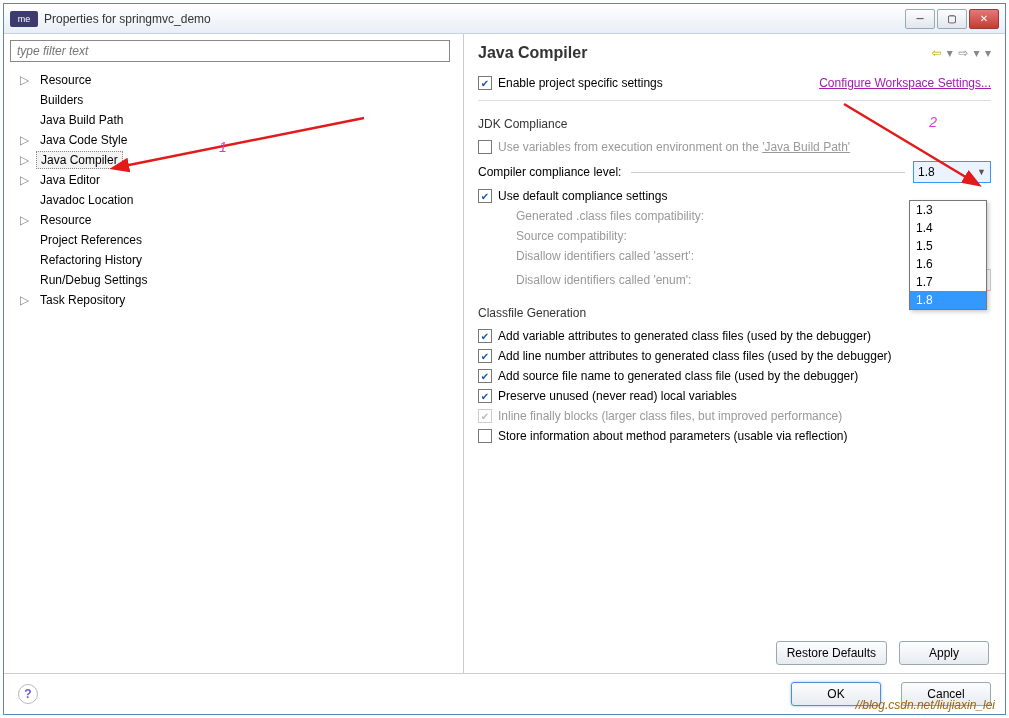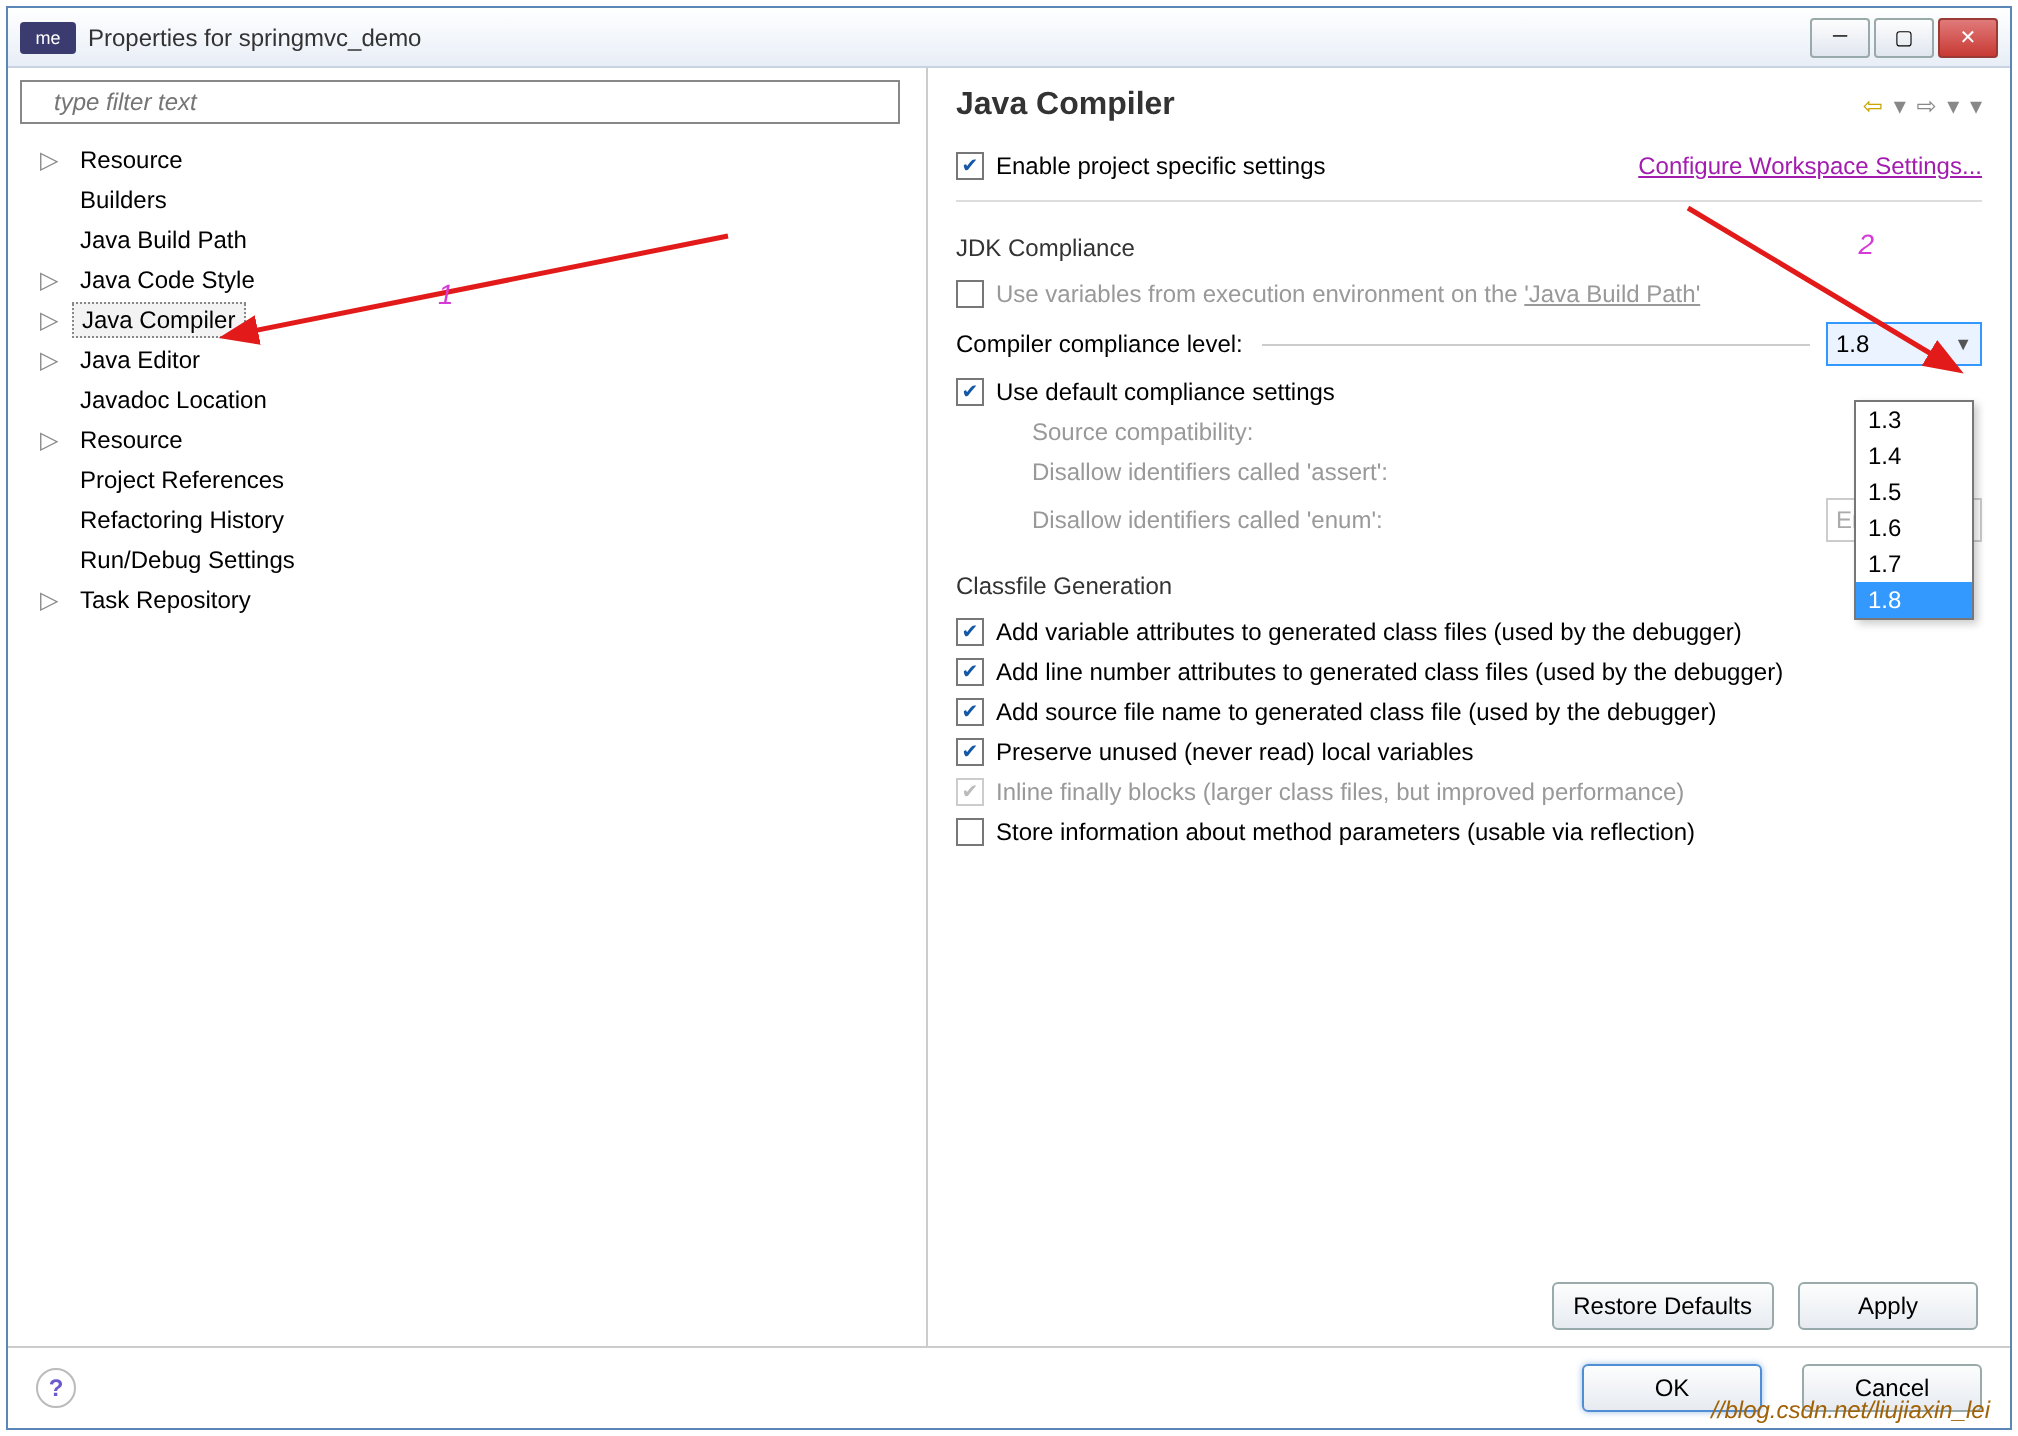--- a/index.html
+++ b/index.html
@@ -5,21 +5,21 @@
   *{box-sizing:border-box;margin:0;padding:0;font-family:"Segoe UI",Tahoma,sans-serif;font-size:12px;user-select:none}
   body{background:#fff;width:1009px;height:718px;overflow:hidden}
   .window{width:1003px;height:712px;border:1px solid #5b87b8;display:flex;flex-direction:column;background:#fff;margin:3px}
   .titlebar{height:30px;background:linear-gradient(#fff,#e8eef7);display:flex;align-items:center;padding:0 6px;border-bottom:1px solid #c8d2e0}
   .title-icon{width:28px;height:16px;background:#3b3b70;color:#fff;display:inline-flex;align-items:center;justify-content:center;font-size:9px;border-radius:2px;margin-right:6px}
   .title-text{flex:1;color:#333}
   .winbtn{width:30px;height:20px;border:1px solid #9aa;background:linear-gradient(#fdfdfd,#e1e6ef);display:flex;align-items:center;justify-content:center;margin-left:2px;border-radius:2px;font-family:sans-serif;font-size:10px}
   .winbtn.close{background:linear-gradient(#e07a7a,#c83a34);color:#fff;border-color:#9a3a34}
   .body{flex:1;display:flex;min-height:0}
   .leftpane{width:460px;border-right:1px solid #ccc;display:flex;flex-direction:column;padding:6px 6px 0 6px}
-  .filter{width:440px;height:22px;border:1px solid #888;padding:2px 16px;color:#777;font-style:italic;margin-bottom:6px}
+  .filter{width:440px;height:22px;border:1px solid #888;padding:2px 6px;color:#777;font-style:italic;margin-bottom:6px}
   .tree{flex:1;overflow:auto;padding:2px 0 0 10px}
   .tree .item{display:flex;align-items:center;height:20px;cursor:default}
   .tree .tw{width:12px;height:12px;display:inline-block;margin-right:4px;color:#888;line-height:12px}
   .tree .lbl{padding:1px 4px;white-space:nowrap}
   .tree .selected .lbl{border:1px dotted #888;background:#f3f3f3}
   .rightpane{flex:1;display:flex;flex-direction:column;padding:10px 14px 0 14px;position:relative;min-width:0}
   .rhead{display:flex;align-items:center;margin-bottom:14px}
   .rhead h2{font-size:16px;font-weight:600;flex:1;color:#333}
   .navicons span{margin-left:2px;color:#888}
   .navicons .ylw{color:#c9a300}
@@ -27,21 +27,21 @@
   .link{color:#a21caf;text-decoration:underline;cursor:pointer}
   .cb{width:14px;height:14px;border:1px solid #777;display:inline-flex;align-items:center;justify-content:center;margin-right:6px;background:#fff;font-size:10px;color:#1658a5}
   .cb.checked::before{content:"✔"}
   .fieldset-label{color:#333;margin:8px 0 6px 0}
   .indent{margin-left:18px}
   .dim{color:#999}
   .combo{height:22px;border:1px solid #888;background:#fff;display:inline-flex;align-items:center;padding:0 4px;min-width:78px;justify-content:space-between}
   .combo .arrow{font-size:9px;color:#555;margin-left:6px}
   .combo.blue{border:1px solid #3399ff;background:#eaf3ff}
   .linefill{border-top:1px solid #ccc;flex:1;margin:0 8px;margin-left:10px}
-  .dropdown{position:absolute;top:166px;right:18px;width:60px;background:#fff;border:1px solid #777;box-shadow:2px 2px 4px rgba(0,0,0,.2)}
+  .dropdown{position:absolute;top:166px;right:18px;width:78px;background:#fff;border:1px solid #777;box-shadow:2px 2px 4px rgba(0,0,0,.2)}
   .dropdown div{padding:2px 6px}
   .dropdown .sel{background:#3399ff;color:#fff}
   .btn{height:24px;min-width:90px;border:1px solid #9aa;background:linear-gradient(#fdfdfd,#e7ebf1);border-radius:3px;display:inline-flex;align-items:center;justify-content:center;padding:0 10px}
   .btn.primary{border:1px solid #4f8ed4;box-shadow:0 0 3px rgba(50,120,200,.5)}
   .bottombar{border-top:1px solid #ccc;padding:8px 14px;display:flex;align-items:center}
   .help{width:20px;height:20px;border:1px solid #bbb;border-radius:50%;display:flex;align-items:center;justify-content:center;color:#6a5acd;font-weight:600}
   .annot{position:absolute;color:#d63ad6;font-style:italic;font-size:14px}
   svg.arrow{position:absolute;pointer-events:none}
   .hr{height:1px;background:#ddd;margin:4px 0 8px}
   .field-line{display:flex;align-items:center;margin:3px 0}
@@ -151,20 +151,23 @@
           <span>1.8</span>
             <span class="arrow">▼</span>
         </span>
       </div>
 
       <div class="field-line indent">
         <span class="cb checked"></span>
         <span>Use default compliance settings</span>
       </div>
 
+      <div class="field-line indent dim" style="margin-left:38px">
+        <span>Generated .class files compatibility:</span>
+      </div>
       <div class="field-line indent dim" style="margin-left:38px">
         <span>Source compatibility:</span>
       </div>
       <div class="field-line indent dim" style="margin-left:38px">
         <span>Disallow identifiers called 'assert':</span>
       </div>
       <div class="field-line indent dim" style="margin-left:38px">
         <span>Disallow identifiers called 'enum':</span>
         <span style="flex:1"></span>
         <span class="combo" style="color:#aaa;border-color:#ccc">

